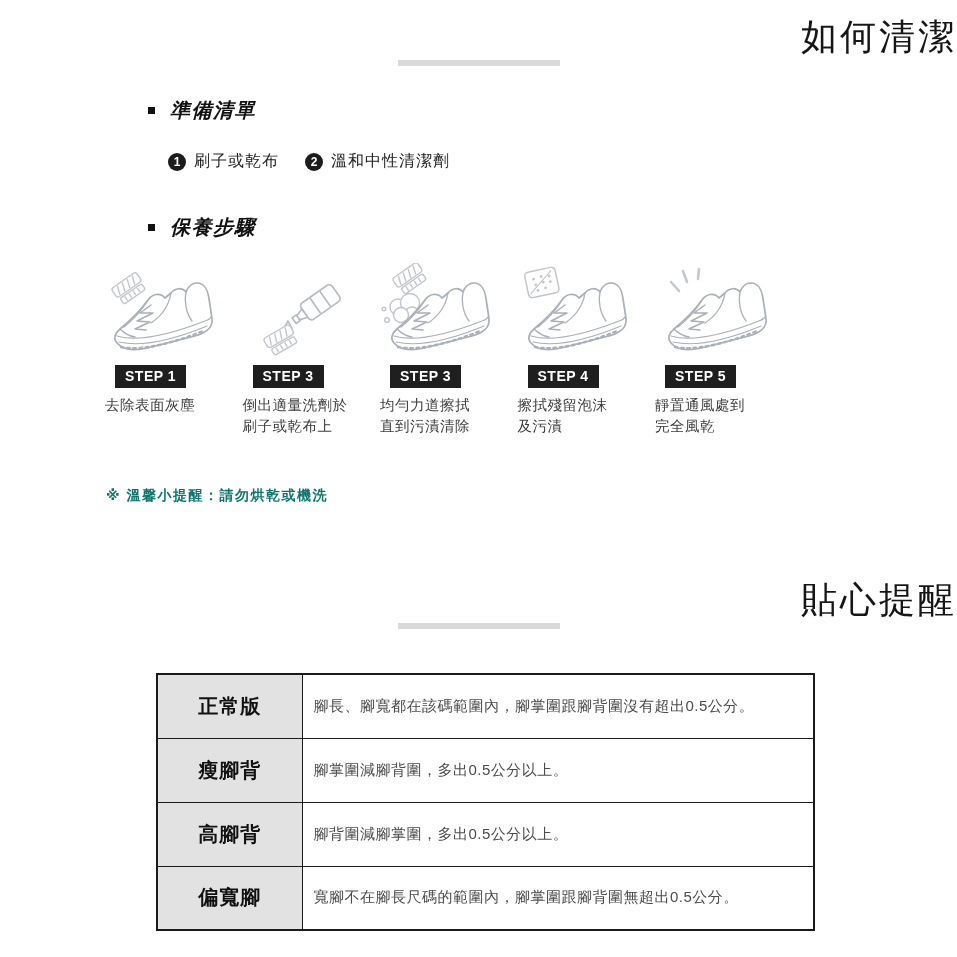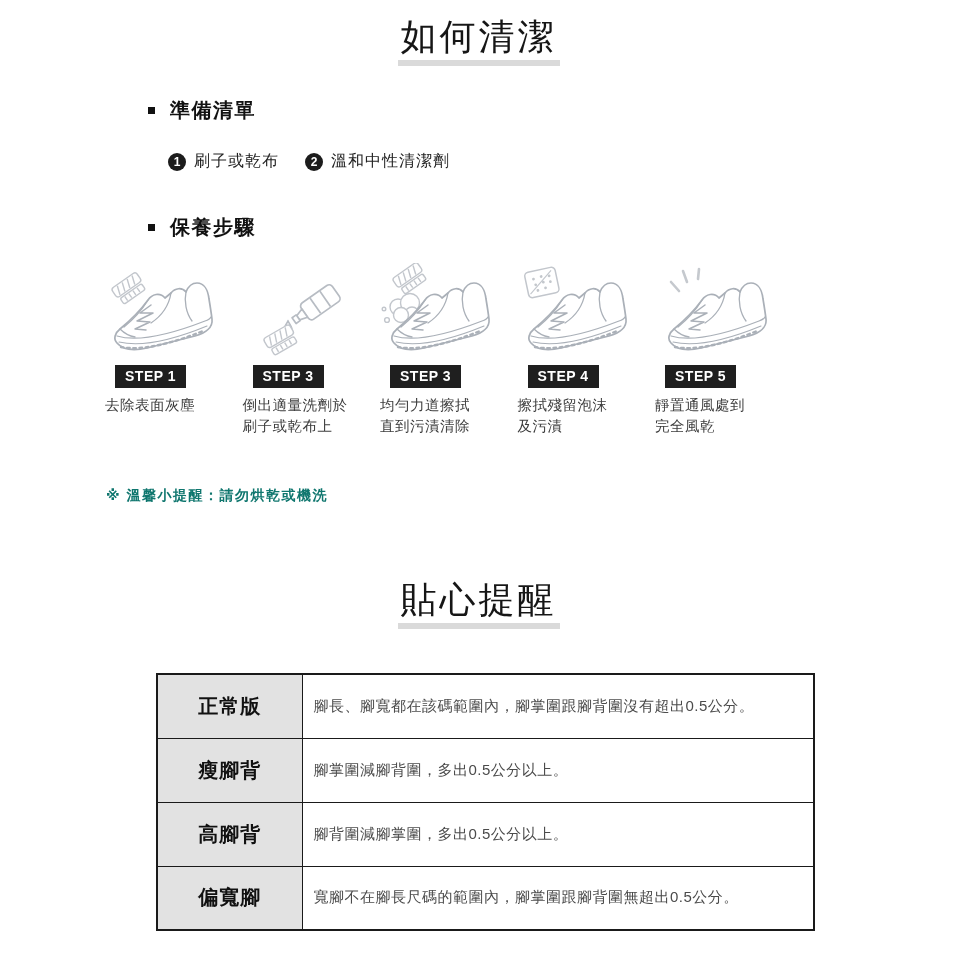--- a/index.html
+++ b/index.html
@@ -7,33 +7,33 @@
   body {
     width: 957px; height: 957px;
     background: #ffffff;
     font-family: "Liberation Sans", "DejaVu Sans", sans-serif;
     color: #1a1a1a;
     overflow: hidden;
   }
   .page { width: 957px; height: 957px; position: relative; }
 
   
-  .section-title { text-align: center; padding-top: 16px; }
+  .section-title { text-align: right; padding-top: 16px; }
   .section-title.second { padding-top: 74px; }
   .section-title h1 {
     margin: 0; font-size: 36px; line-height: 42px;
     font-weight: 500; letter-spacing: 3px; color: #161616;
   }
   .title-underline {
     width: 162px; height: 6px; background: #dadada;
     margin: 2px auto 0;
   }
 
   
-  .sub-heading { margin: 0 0 0 148px; display: flex; align-items: center; }
+  .sub-heading { margin: 0 0 0 148px; display: flex; align-items: center; font-style: italic; }
   .sub-heading.prepare { margin-top: 31px; }
   .sub-heading.care { margin-top: 42px; }
   .bullet { width: 7px; height: 7px; background: #111; margin-right: 15px; flex: 0 0 auto; }
   .sub-heading-text { font-size: 20px; font-weight: bold; letter-spacing: 1.5px; color: #111; }
 
   
   .prepare-items { margin: 27px 0 0 168px; display: flex; align-items: center; }
   .prepare-item { display: flex; align-items: center; margin-right: 26px; }
   .numcircle {
     width: 18px; height: 18px; border-radius: 50%;

